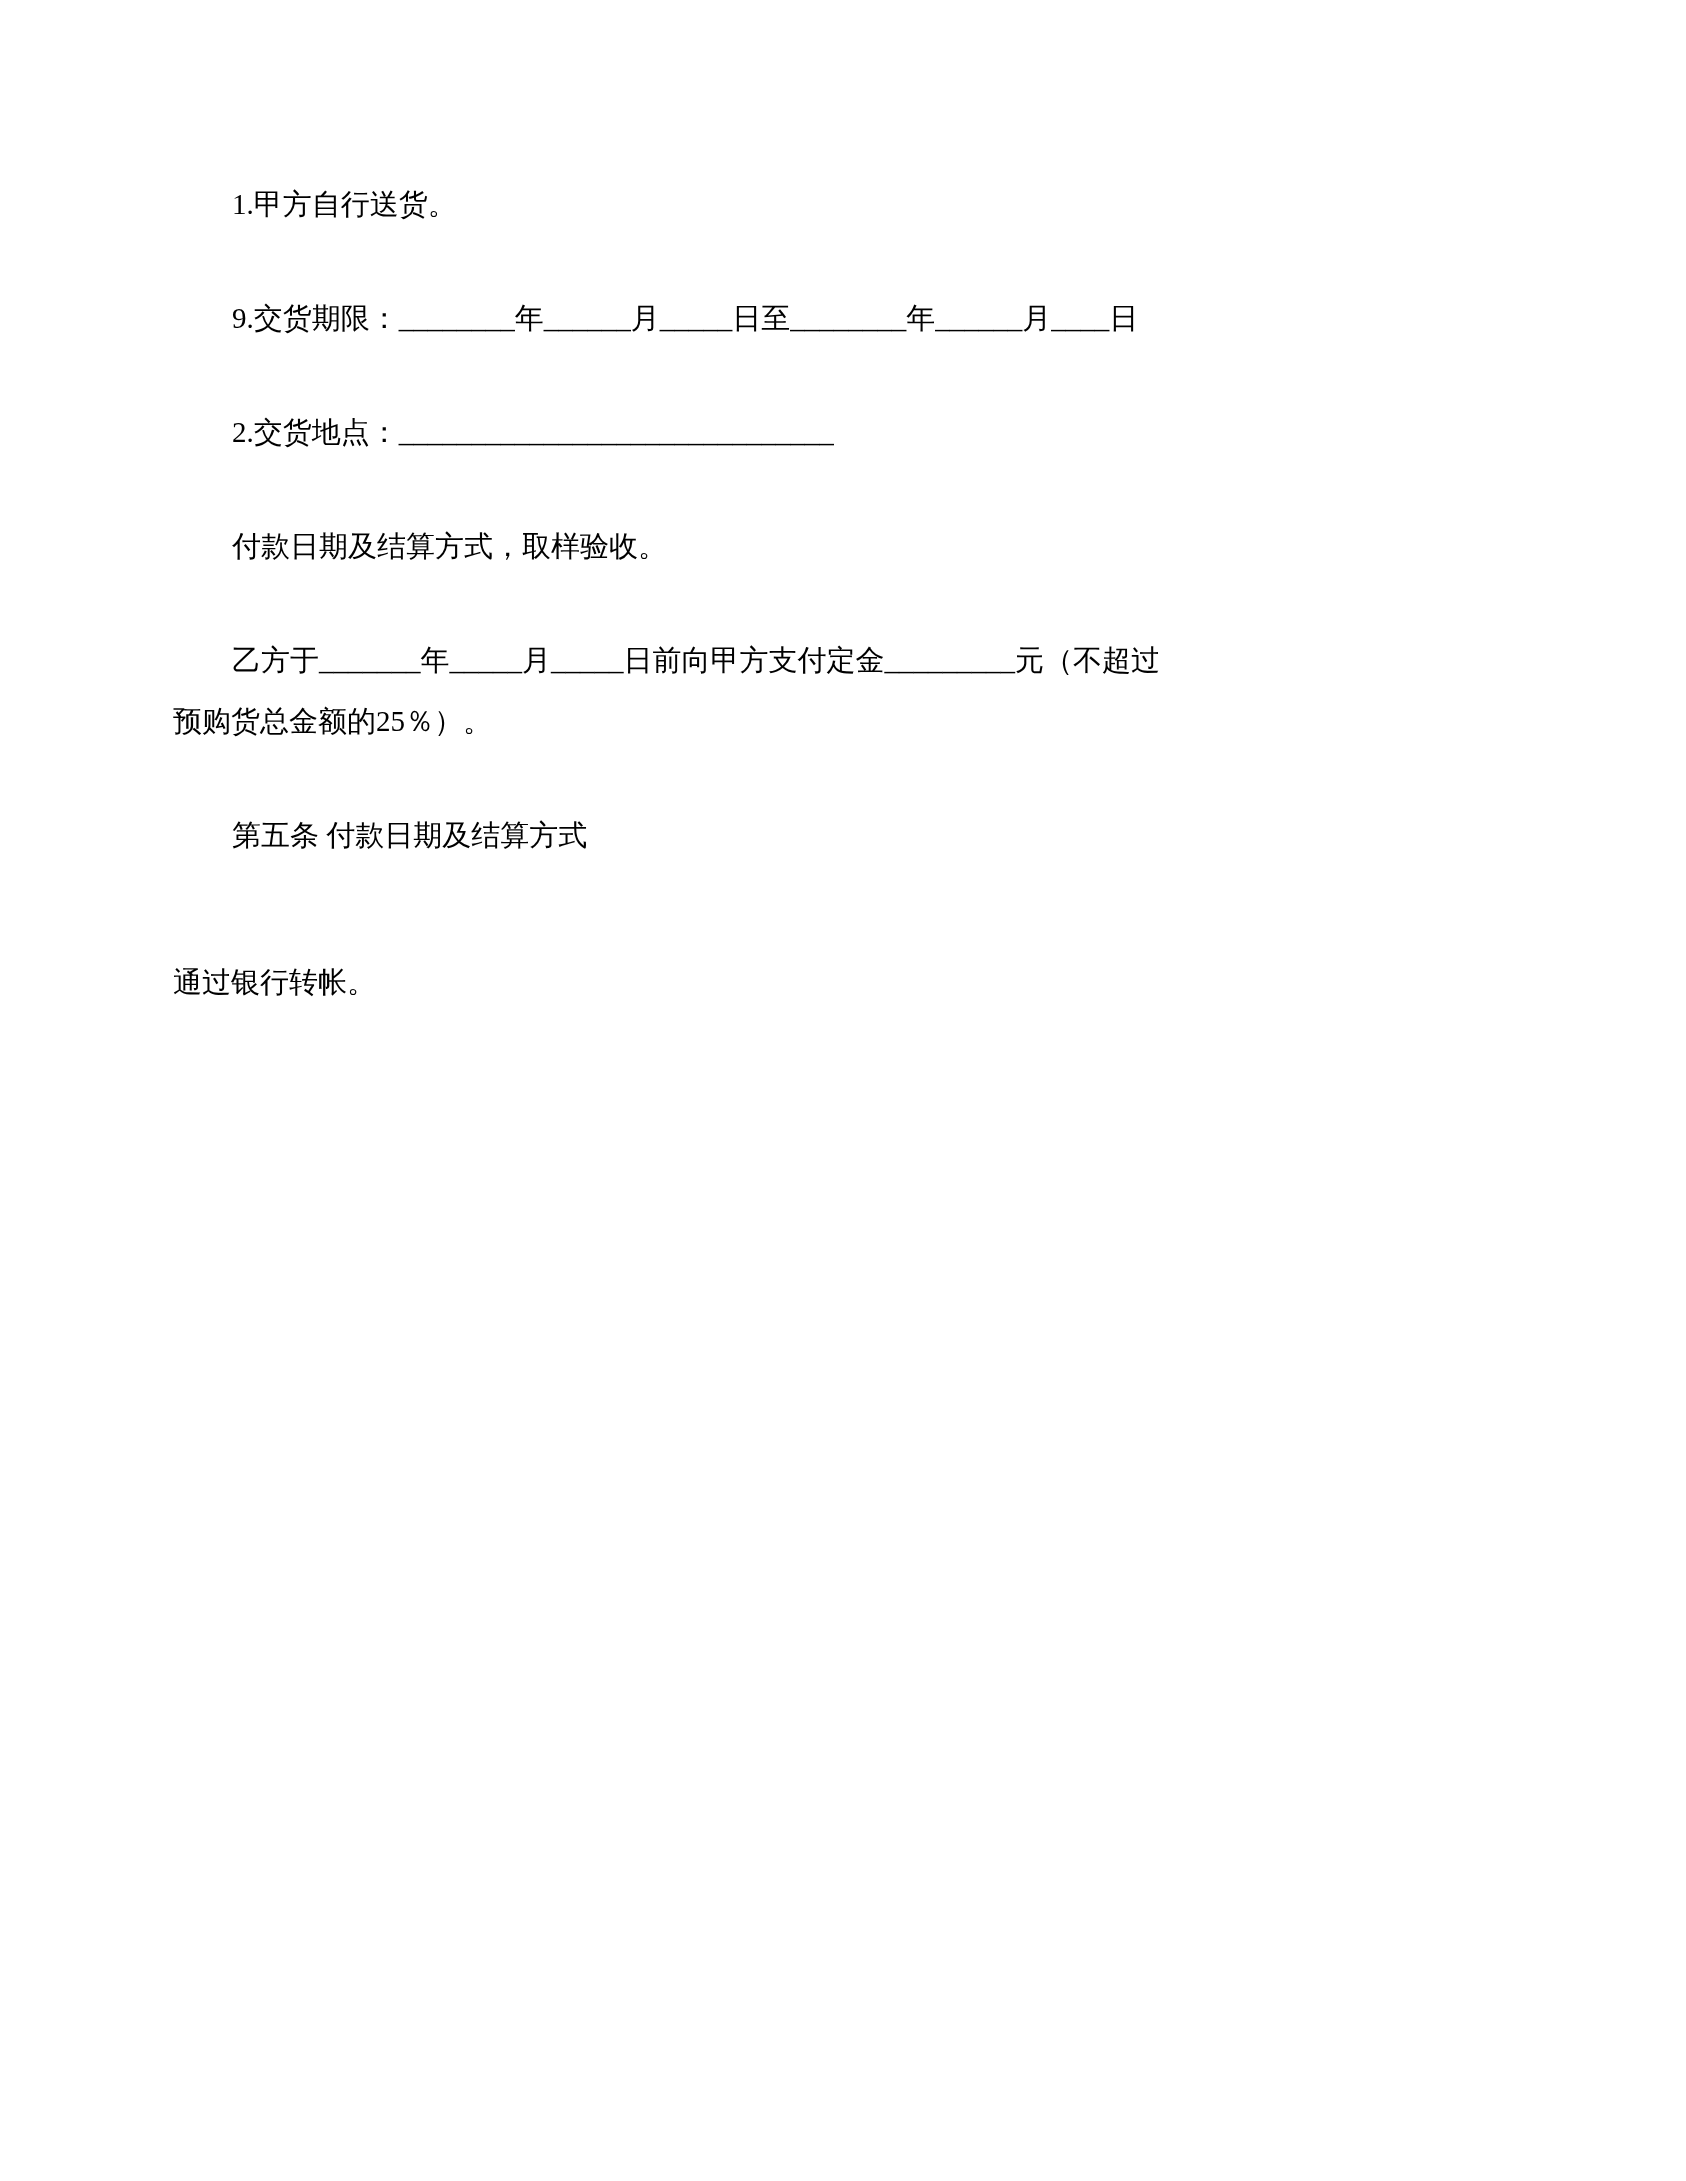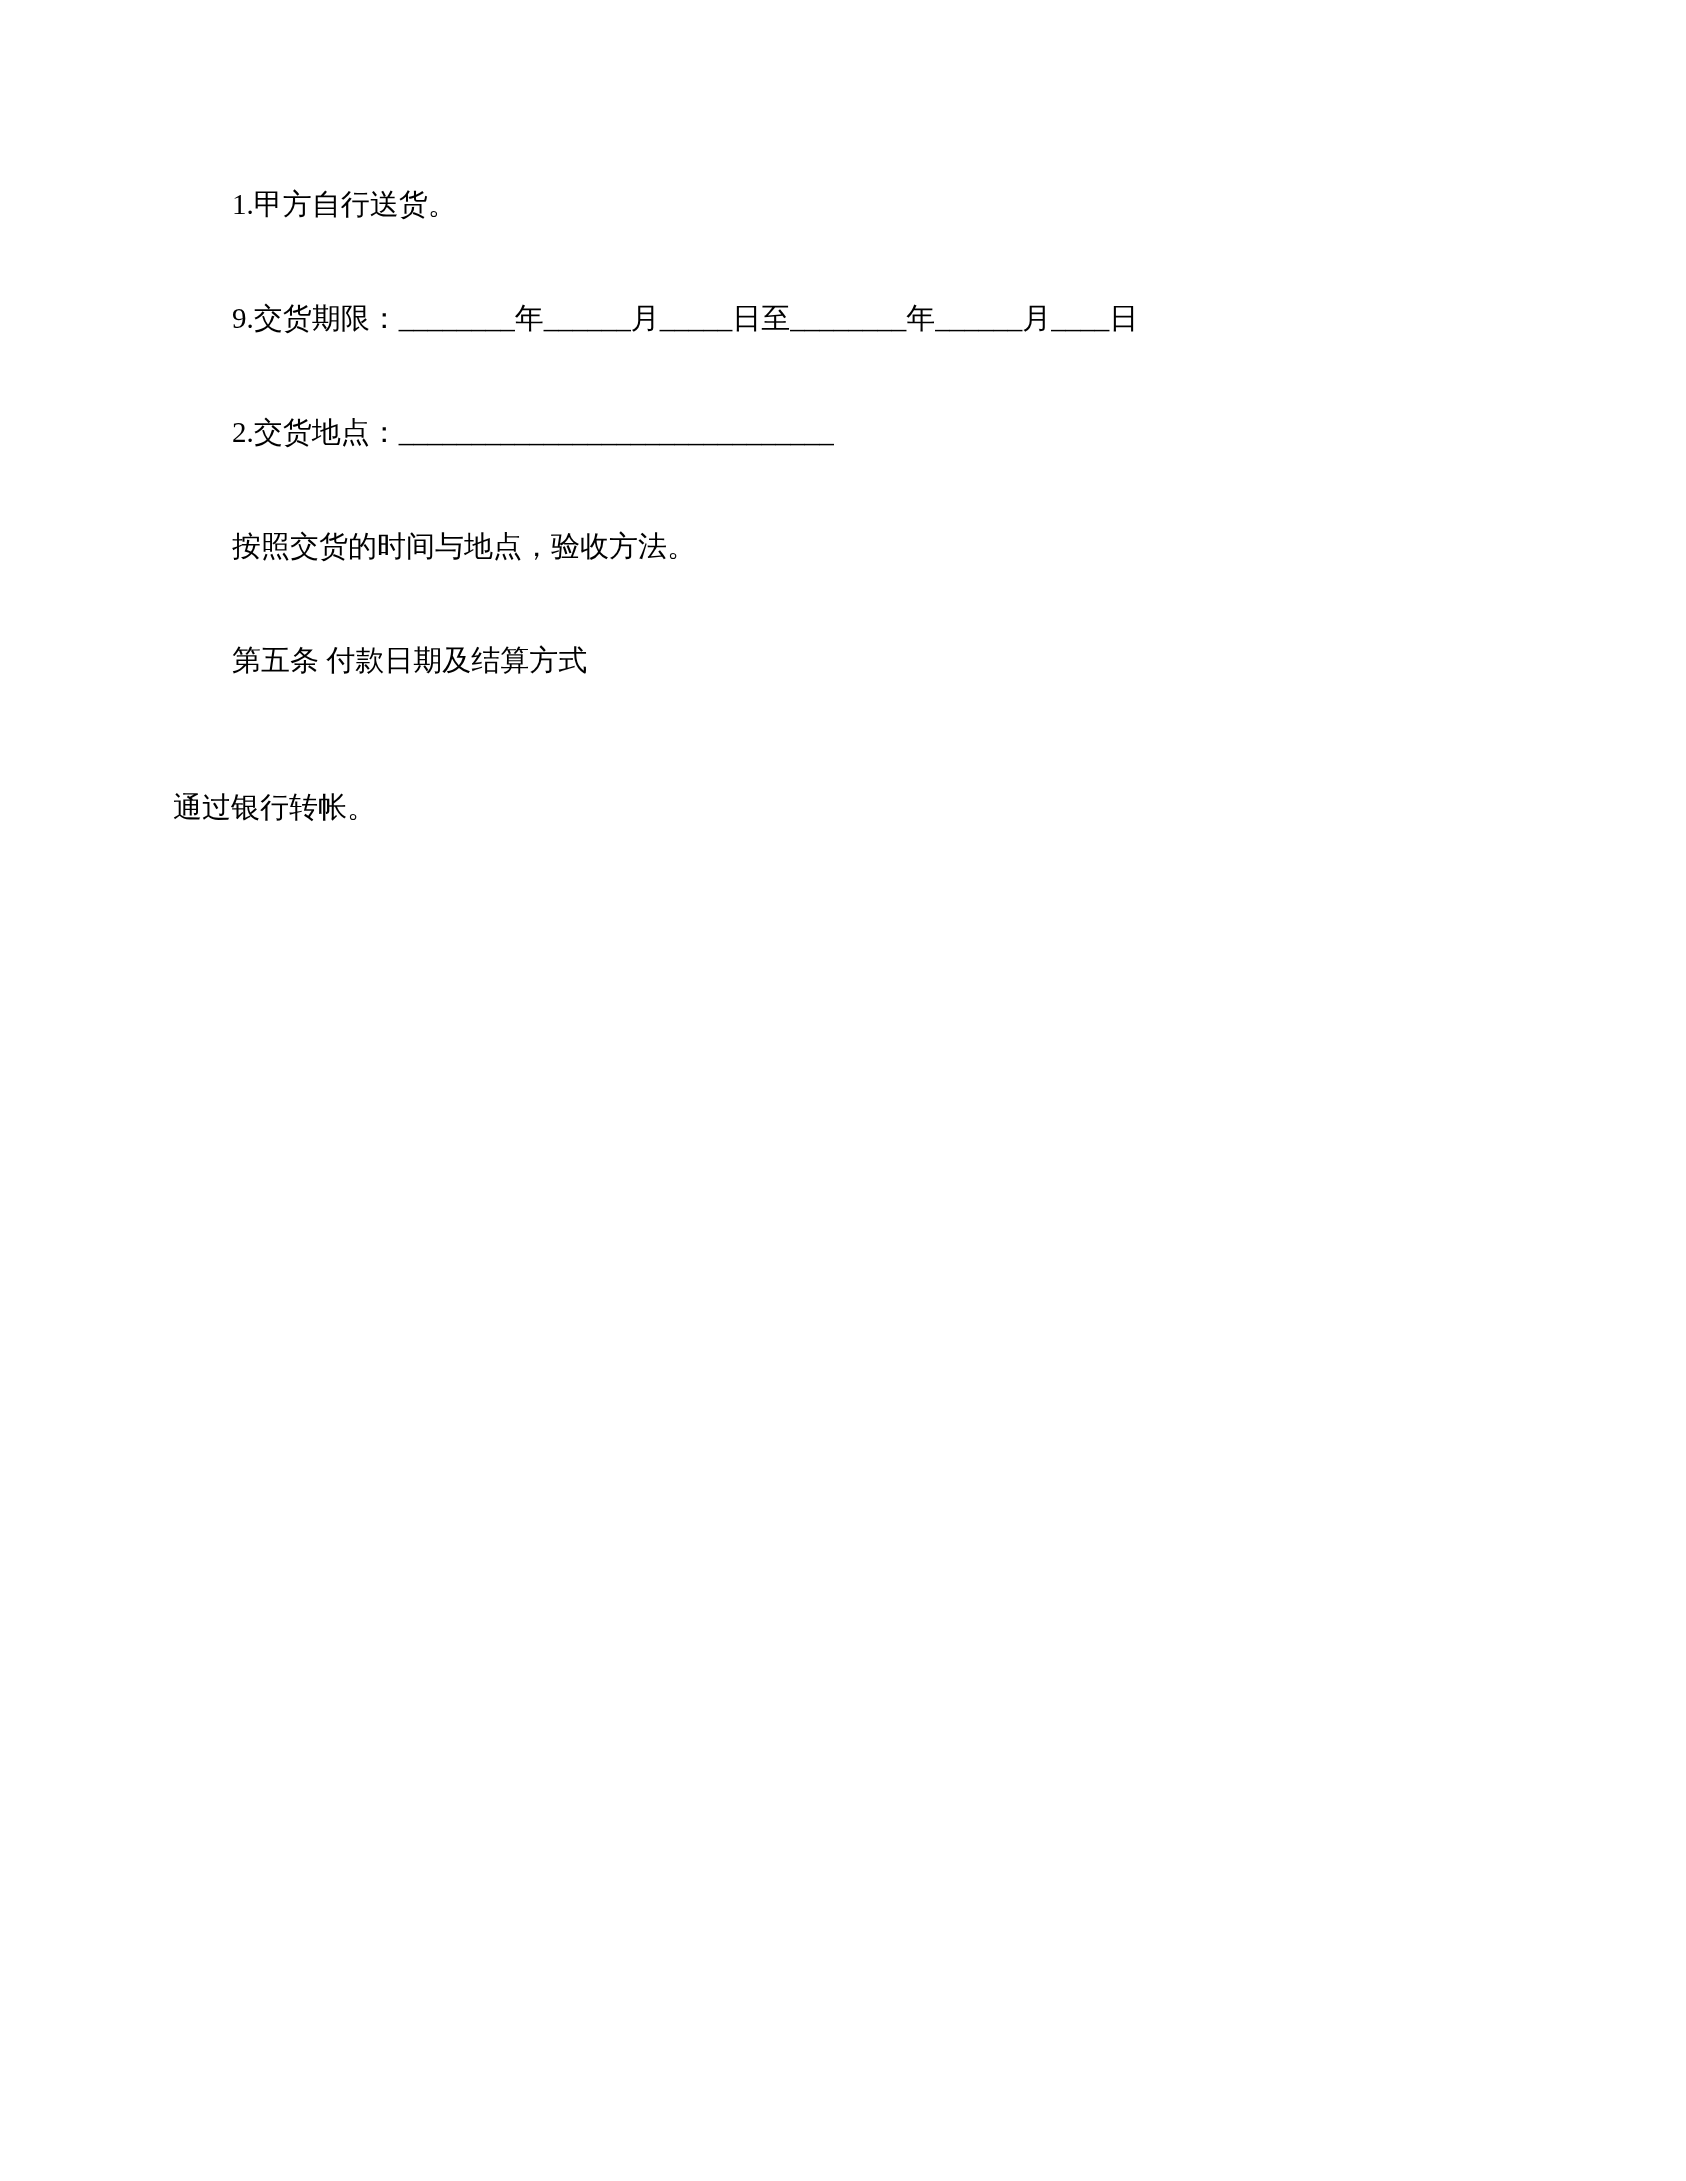--- a/index.html
+++ b/index.html
@@ -42,24 +42,28 @@
   <p class="para">
     <span class="line indent">9.交货期限：________年______月_____日至________年______月____日</span>
   </p>
 
   <p class="para">
     <span class="line indent">2.交货地点：______________________________</span>
   </p>
 
 
   <p class="para">
-    <span class="line indent">按照交货的时间与地点，验收方法。</span>
+    <span class="line indent">付款日期及结算方式，取样验收。</span>
   </p>
 
 
+  <p class="para">
+    <span class="line indent">乙方于_______年_____月_____日前向甲方支付定金_________元（不超过</span><br>
+    <span class="line">预购货总金额的25％）。</span>
+  </p>
 
   <p class="para">
     <span class="line indent">第五条 付款日期及结算方式</span>
   </p>
 
   <p class="para">
     <br>
     <span class="line">通过银行转帐。</span>
   </p>
 

